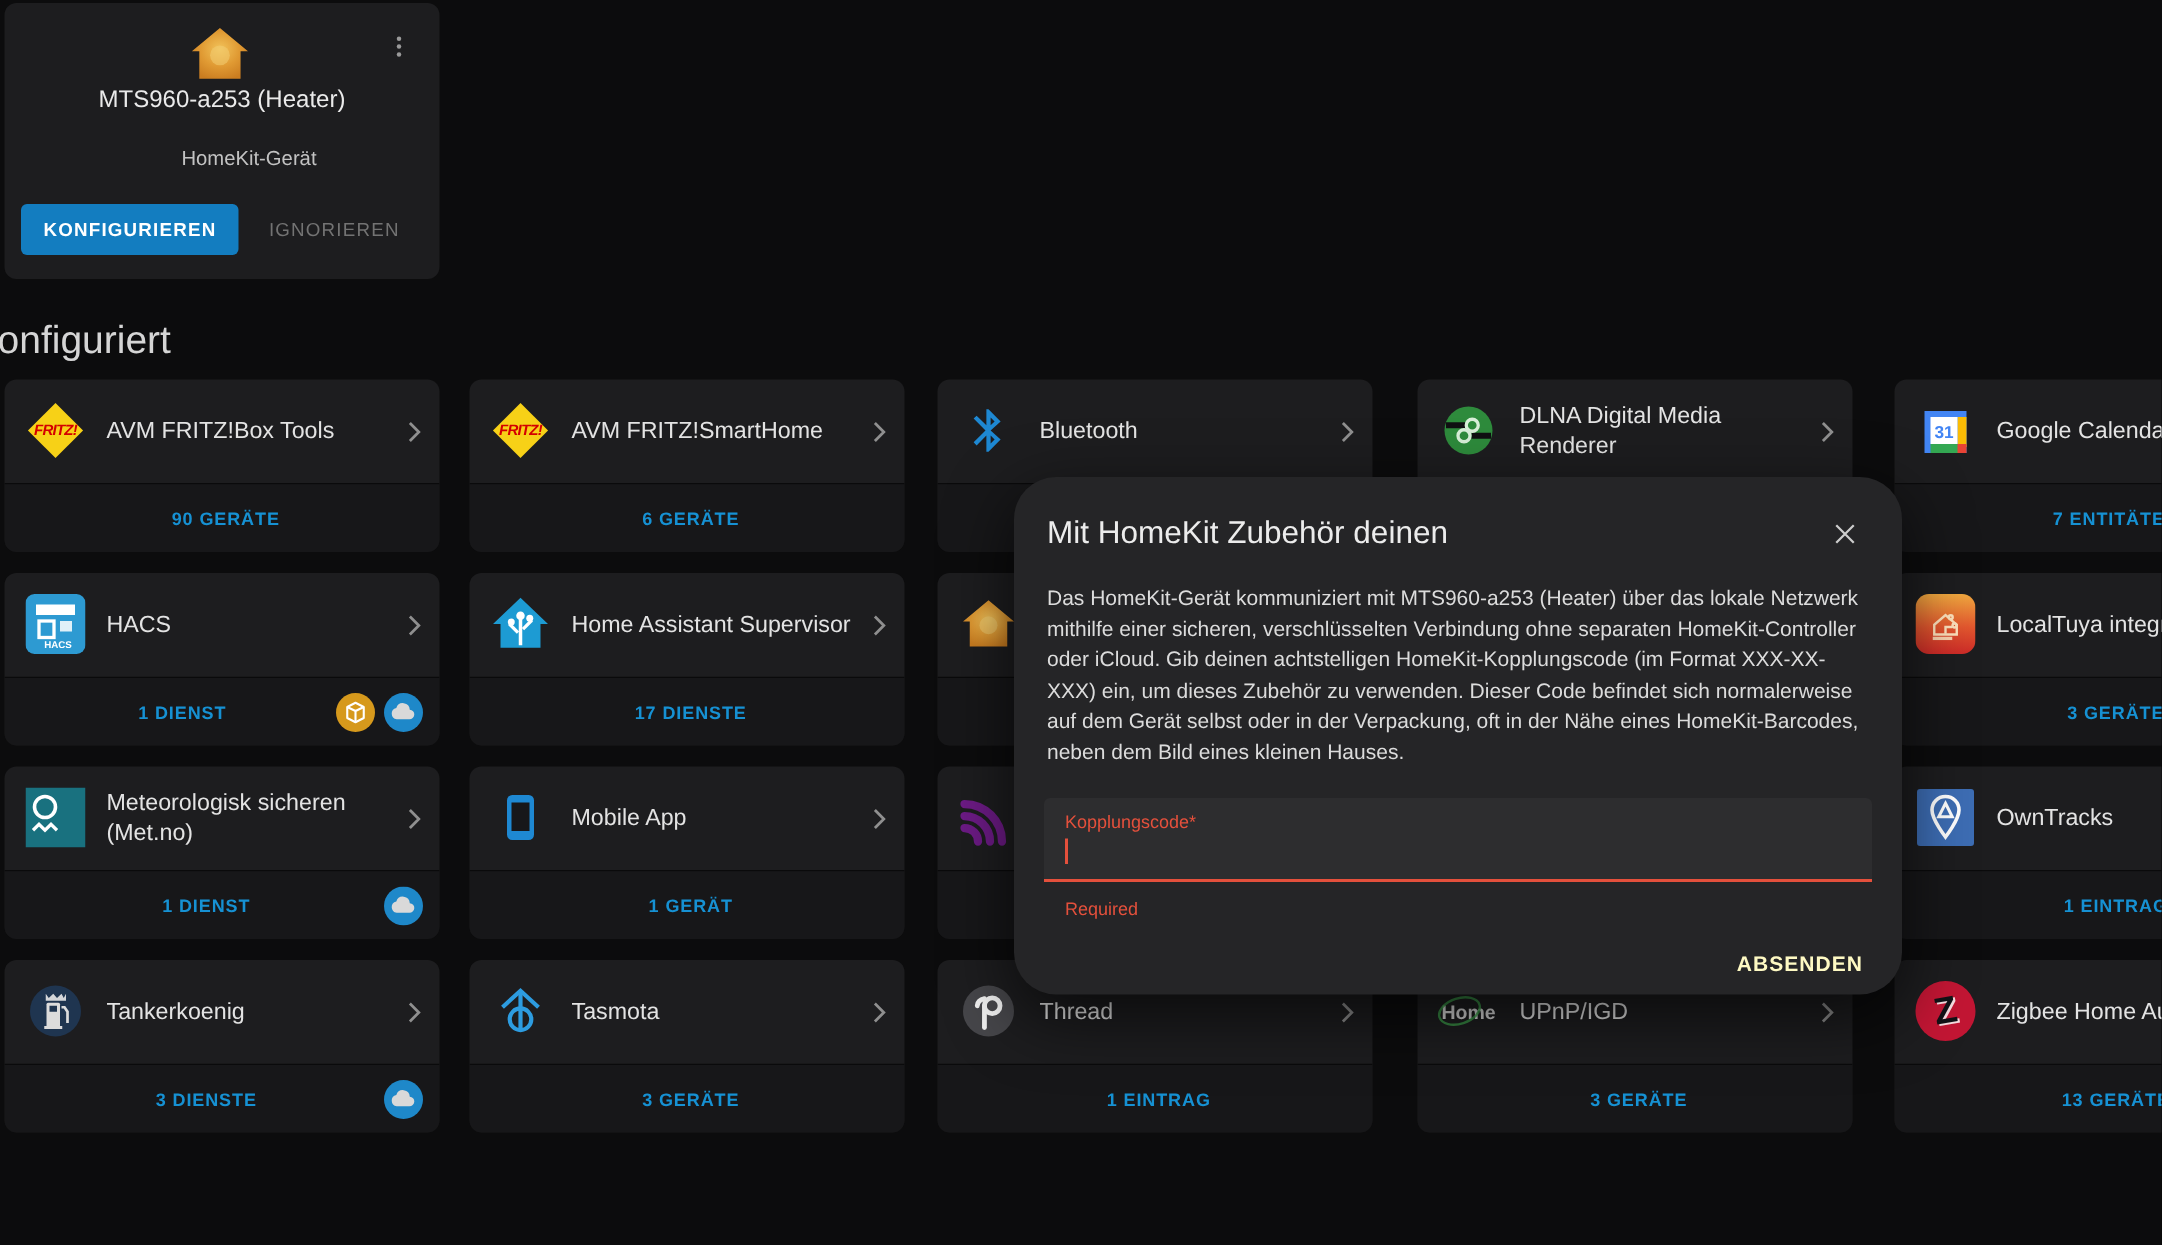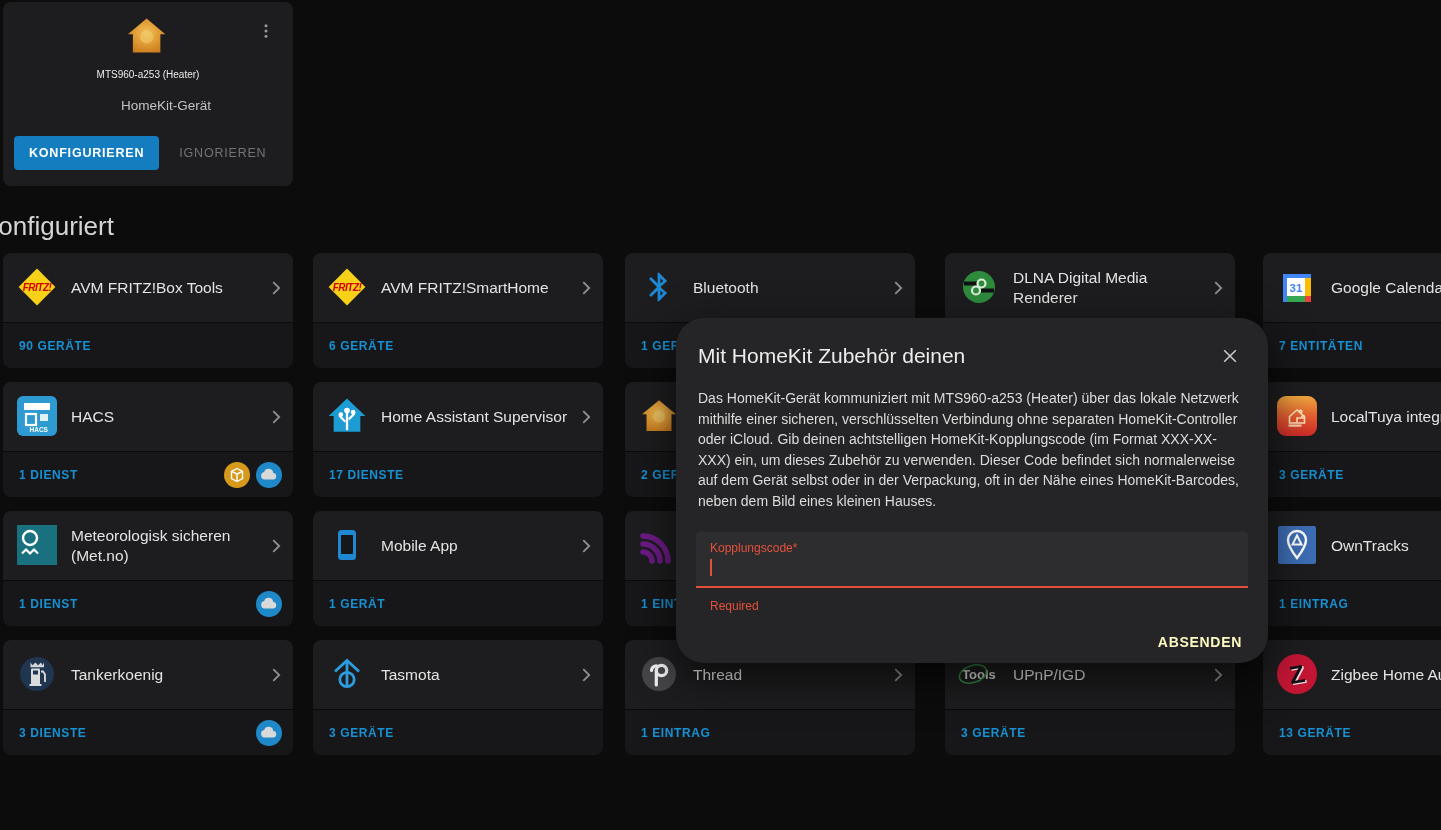--- a/index.html
+++ b/index.html
@@ -6,22 +6,22 @@
   body{width:1441px;height:830px;position:relative;overflow:hidden;
        background:#0c0c0d;font-family:"Liberation Sans",sans-serif;
        -webkit-font-smoothing:antialiased;}
   .tex{background-image:radial-gradient(rgba(255,255,255,.05) 1px,transparent 1.1px);
        background-size:6px 6px;}
   
   .dcard{position:absolute;left:3px;top:2px;width:290px;height:184px;
          background:#1d1d1f;border-radius:8px;z-index:2;}
   .dcard .house{position:absolute;left:50%;top:12px;transform:translateX(-53%);}
   .dcard .menu{position:absolute;right:18px;top:20px;cursor:pointer;}
-  .dtitle{position:absolute;left:0;right:0;top:67px;text-align:center;
-          color:#eaeaea;font-size:10px;}
+  .dtitle{position:absolute;left:0;right:0;top:56px;text-align:center;
+          color:#eaeaea;font-size:16px;}
   .dsub{position:absolute;left:0;right:0;top:96px;text-align:center;
         color:#c2c2c2;font-size:13.5px;padding-left:36px;}
   .dbtns{position:absolute;left:11px;top:134px;display:flex;gap:14px;align-items:center;}
   .btn-primary{background:#137dc0;color:#fff;font-size:12.5px;font-weight:700;
                letter-spacing:.8px;padding:10px 15px;border-radius:4px;border:none;
                font-family:inherit;cursor:pointer;}
   .btn-text{background:none;border:none;color:#737373;font-size:12.5px;font-weight:400;
             letter-spacing:.8px;padding:10px 6px;font-family:inherit;cursor:pointer;}
   
   .section-h{position:absolute;left:-19px;top:211px;font-size:26px;color:#d5d5d5;}
@@ -30,21 +30,21 @@
         border-radius:8px;z-index:1;}
   .card-top{position:absolute;left:0;right:0;top:0;height:69px;cursor:pointer;}
   .icon40{position:absolute;left:12px;top:14px;width:44px;height:40px;
           display:flex;align-items:center;justify-content:center;}
   .iname{position:absolute;left:68px;right:30px;top:50%;transform:translateY(-50%);
          color:#e3e3e3;font-size:15.5px;line-height:20px;}
   .chev{position:absolute;right:6px;top:50%;transform:translateY(-50%);line-height:0;}
   .card-bottom{position:absolute;left:0;right:0;top:69px;bottom:0;
                border-top:1px solid rgba(0,0,0,.55);background:rgba(0,0,0,.18);
                border-radius:0 0 8px 8px;display:flex;align-items:center;
-               padding:0 11px 0 16px;box-sizing:border-box;}
+               padding:0 11px 0 16px;box-sizing:border-box;text-align:center;}
   .count{color:#1691d3;font-size:12px;font-weight:700;letter-spacing:.6px;flex:1;
          cursor:pointer;white-space:nowrap;}
   .badges{display:flex;gap:6px;line-height:0;}
   
   .dialog{position:absolute;left:676px;top:318px;width:592px;height:345px;
           background:#252527;border-radius:28px;z-index:10;
           box-shadow:0 14px 45px rgba(0,0,0,.65);}
   .dlg-title{position:absolute;left:22px;top:26px;font-size:21px;font-weight:500;
              color:#ececec;}
   .dlg-close{position:absolute;right:24px;top:28px;width:24px;height:24px;
@@ -468,21 +468,21 @@
         <span class="badges"></span>
       </div>
     </div>
     <div class="card tex" style="left: 945px; top: 640px;">
       <div class="card-top">
         <span class="icon40">
           <div style="position:relative;width:46px;height:40px;display:flex;align-items:center;justify-content:center">
             <svg style="position:absolute;left:0;top:0" width="46" height="40" viewBox="0 0 46 40">
               <ellipse cx="16" cy="20" rx="14" ry="8.5" fill="none" stroke="#3da04b" stroke-width="1.6" transform="rotate(-18 16 20)" opacity=".8"></ellipse>
             </svg>
-            <span style="font-size:13px;font-weight:700;color:#d6d6d6">Tools</span>
+            <span style="font-size:13px;font-weight:700;color:#d6d6d6">Home</span>
           </div>
         </span>
         <span class="iname">UPnP/IGD</span>
         <span class="chev"><svg width="22" height="22" viewBox="0 0 24 24">
             <path d="M9 5.5l6.5 6.5L9 18.5" fill="none" stroke="#8f8f8f" stroke-width="2"></path>
           </svg></span>
       </div>
       <div class="card-bottom">
         <span class="count">3 GERÄTE</span>
         <span class="badges"></span>

